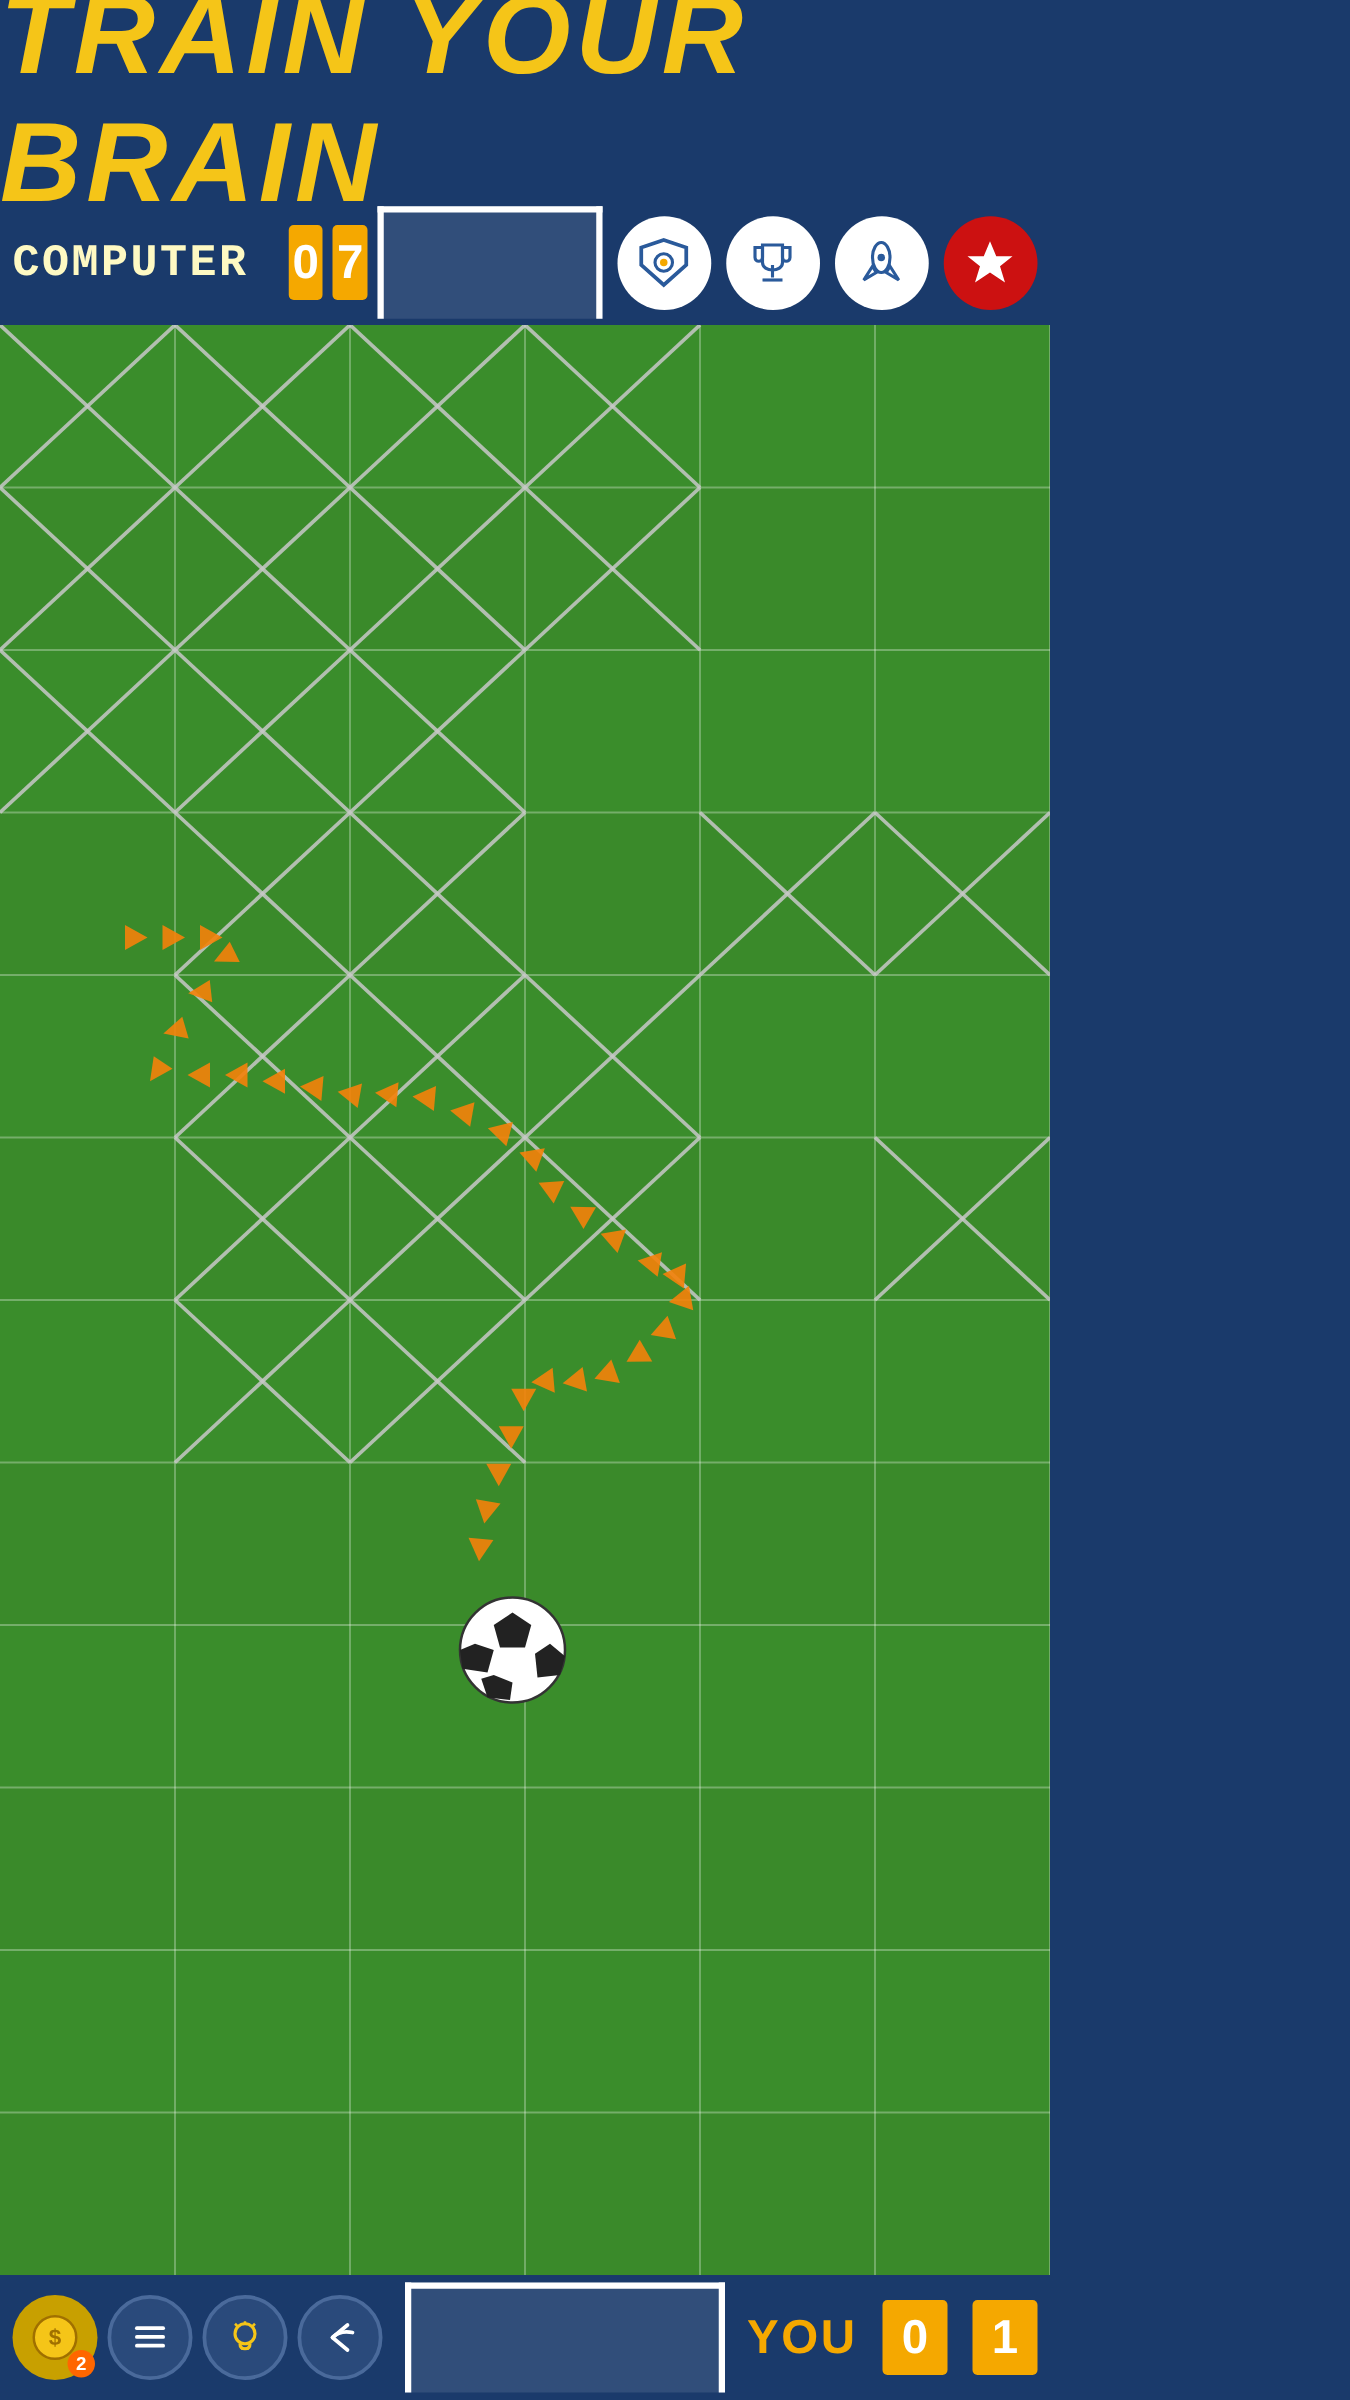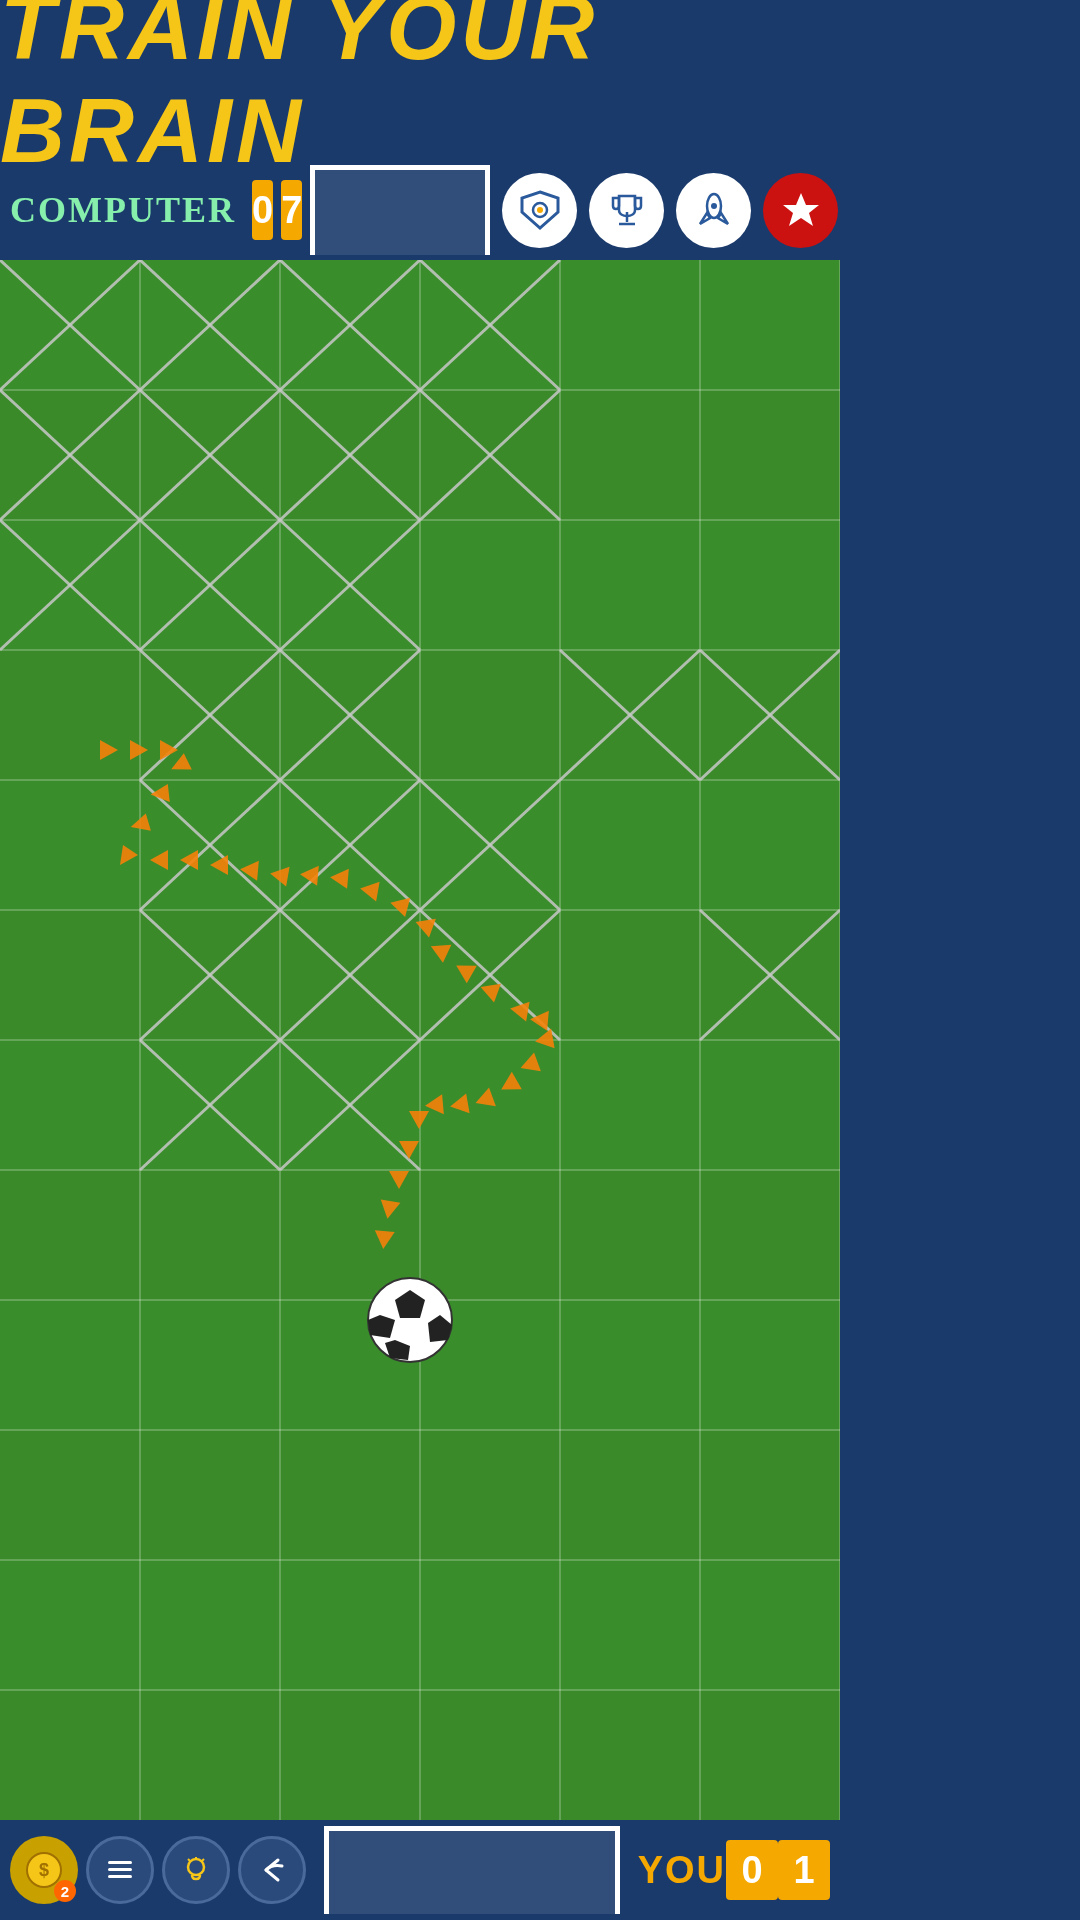--- a/index.html
+++ b/index.html
@@ -36,24 +36,24 @@
       height: 100px;
       background: #1a3a6b;
       display: flex;
       align-items: center;
       padding: 0 10px;
       gap: 8px;
     }
     #computer-label {
       font-size: 36px;
       font-weight: 900;
-      color: #86efac;
-      font-family: Liberation Serif, serif;
+      color: #fef9c3;
+      font-family: Liberation Mono, monospace;
       letter-spacing: 2px;
-      margin-right: 8px;
+      margin-right: 24px;
     }
     .score-box {
       width: 52px;
       height: 60px;
       background: #f5a800;
       display: flex;
       align-items: center;
       justify-content: center;
       font-size: 38px;
       font-weight: 900;
@@ -391,18 +391,18 @@
     <div class="bottom-icon dark" style="background:#2a4a7b;border:3px solid #4a6a9b;width:68px;height:68px;border-radius:50%;display:flex;align-items:center;justify-content:center;">
       <svg width="36" height="36" viewBox="0 0 36 36">
         <path d="M24 8 L12 18 L24 28" fill="none" stroke="white" stroke-width="3" stroke-linecap="round" stroke-linejoin="round"></path>
         <path d="M12 18 Q18 12 28 14" fill="none" stroke="white" stroke-width="3" stroke-linecap="round"></path>
       </svg>
     </div>
   </div>
 
   <div id="bottom-goal" style="flex:1;height:88px;border:5px solid white;border-bottom:none;background:rgba(255,255,255,0.1);margin:0 8px;"></div>
 
-  <div id="you-section" style="display:flex;align-items:center;gap:0;padding:0 10px;">
+  <div id="you-section" style="display:flex;align-items:center;gap:20px;padding:0 10px;">
     <span id="you-label" style="font-size:38px;font-weight:900;color:#f5a800;font-family:Impact,Arial Black,sans-serif;letter-spacing:2px;">YOU</span>
     <div class="score-box" style="width:52px;height:60px;background:#f5a800;display:flex;align-items:center;justify-content:center;font-size:38px;font-weight:900;color:white;font-family:Impact,Arial Black,sans-serif;border-radius:4px;">0</div>
     <div class="score-box" style="width:52px;height:60px;background:#f5a800;display:flex;align-items:center;justify-content:center;font-size:38px;font-weight:900;color:white;font-family:Impact,Arial Black,sans-serif;border-radius:4px;">1</div>
   </div>
 </div>
 
 </body></html>

